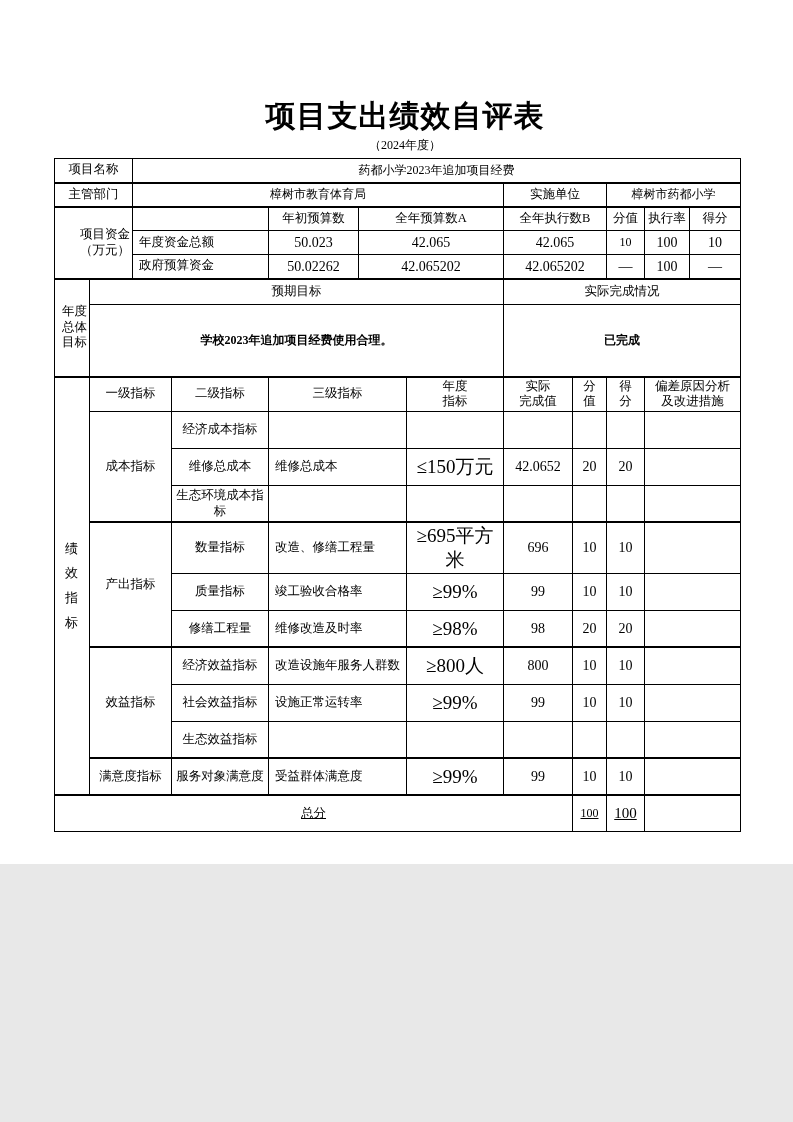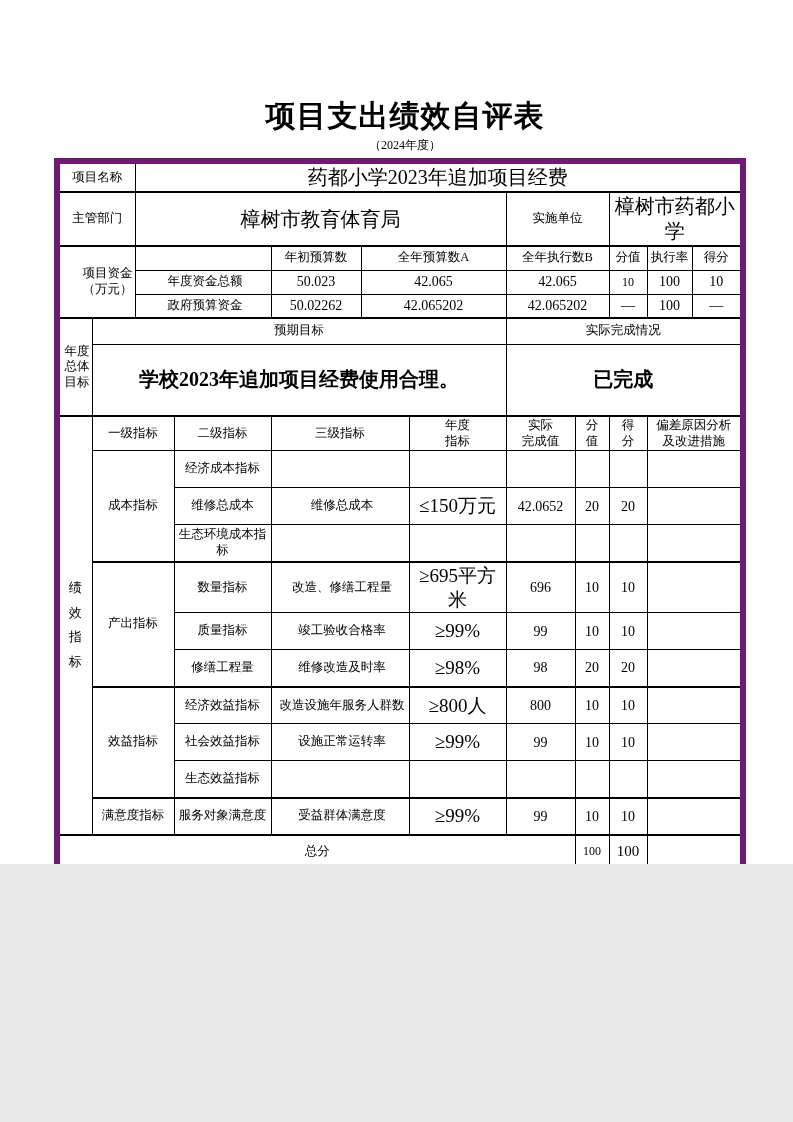--- a/index.html
+++ b/index.html
@@ -29,44 +29,44 @@
     width: 100%;
     text-align: center;
     font-size: 12px;
   }
   table.main {
     position: absolute;
     top: 158px; left: 54px;
     width: 686px;
     border-collapse: collapse;
     table-layout: fixed;
-    border: 6px solid #701a75;
+    border: 1px solid #701a75;
   }
   td {
     border: 1px solid #000;
     text-align: center;
     vertical-align: middle;
     font-size: 12.5px;
     line-height: 1.25;
     padding: 1px 2px;
     overflow: hidden;
   }
   tr.thick-b > td { border-bottom-width: 2px; }
   td.tb { border-bottom-width: 2px; text-align: right; }
   tr.group-start > td { border-top-width: 2px; }
   .pre { white-space: pre-line; }
-  .al { text-align: center; padding-left: 6px; }
-  .big { font-size: 20px; }
+  .al { text-align: left; padding-left: 6px; }
+  .big { font-size: 12px; }
   .num { font-size: 14px; margin-left: 43px; }
   .num-sm { font-size: 12px; }
   .num-lg { font-size: 15px; }
   .target { font-size: 19px; }
   .side { font-size: 13px; line-height: 1.9; letter-spacing: 1px; }
   .h24 { height: 24px; } .h26 { height: 26px; } .h72 { height: 72px; font-weight: bold; }
-  .h34 { height: 34px; } .h37 { height: 37px; } .h36 { height: 36px; }
+  .h34 { height: 34px; } .h37 { height: 37px; } .h36 { height: 36px; text-decoration: underline; }
 </style>
 </head>
 <body>
 
 <div class="sheet">
   <div class="doc-title">项目支出绩效自评表</div>
   <div class="doc-subtitle">（2024年度）</div>
 
   <table class="main">
     <colgroup>

